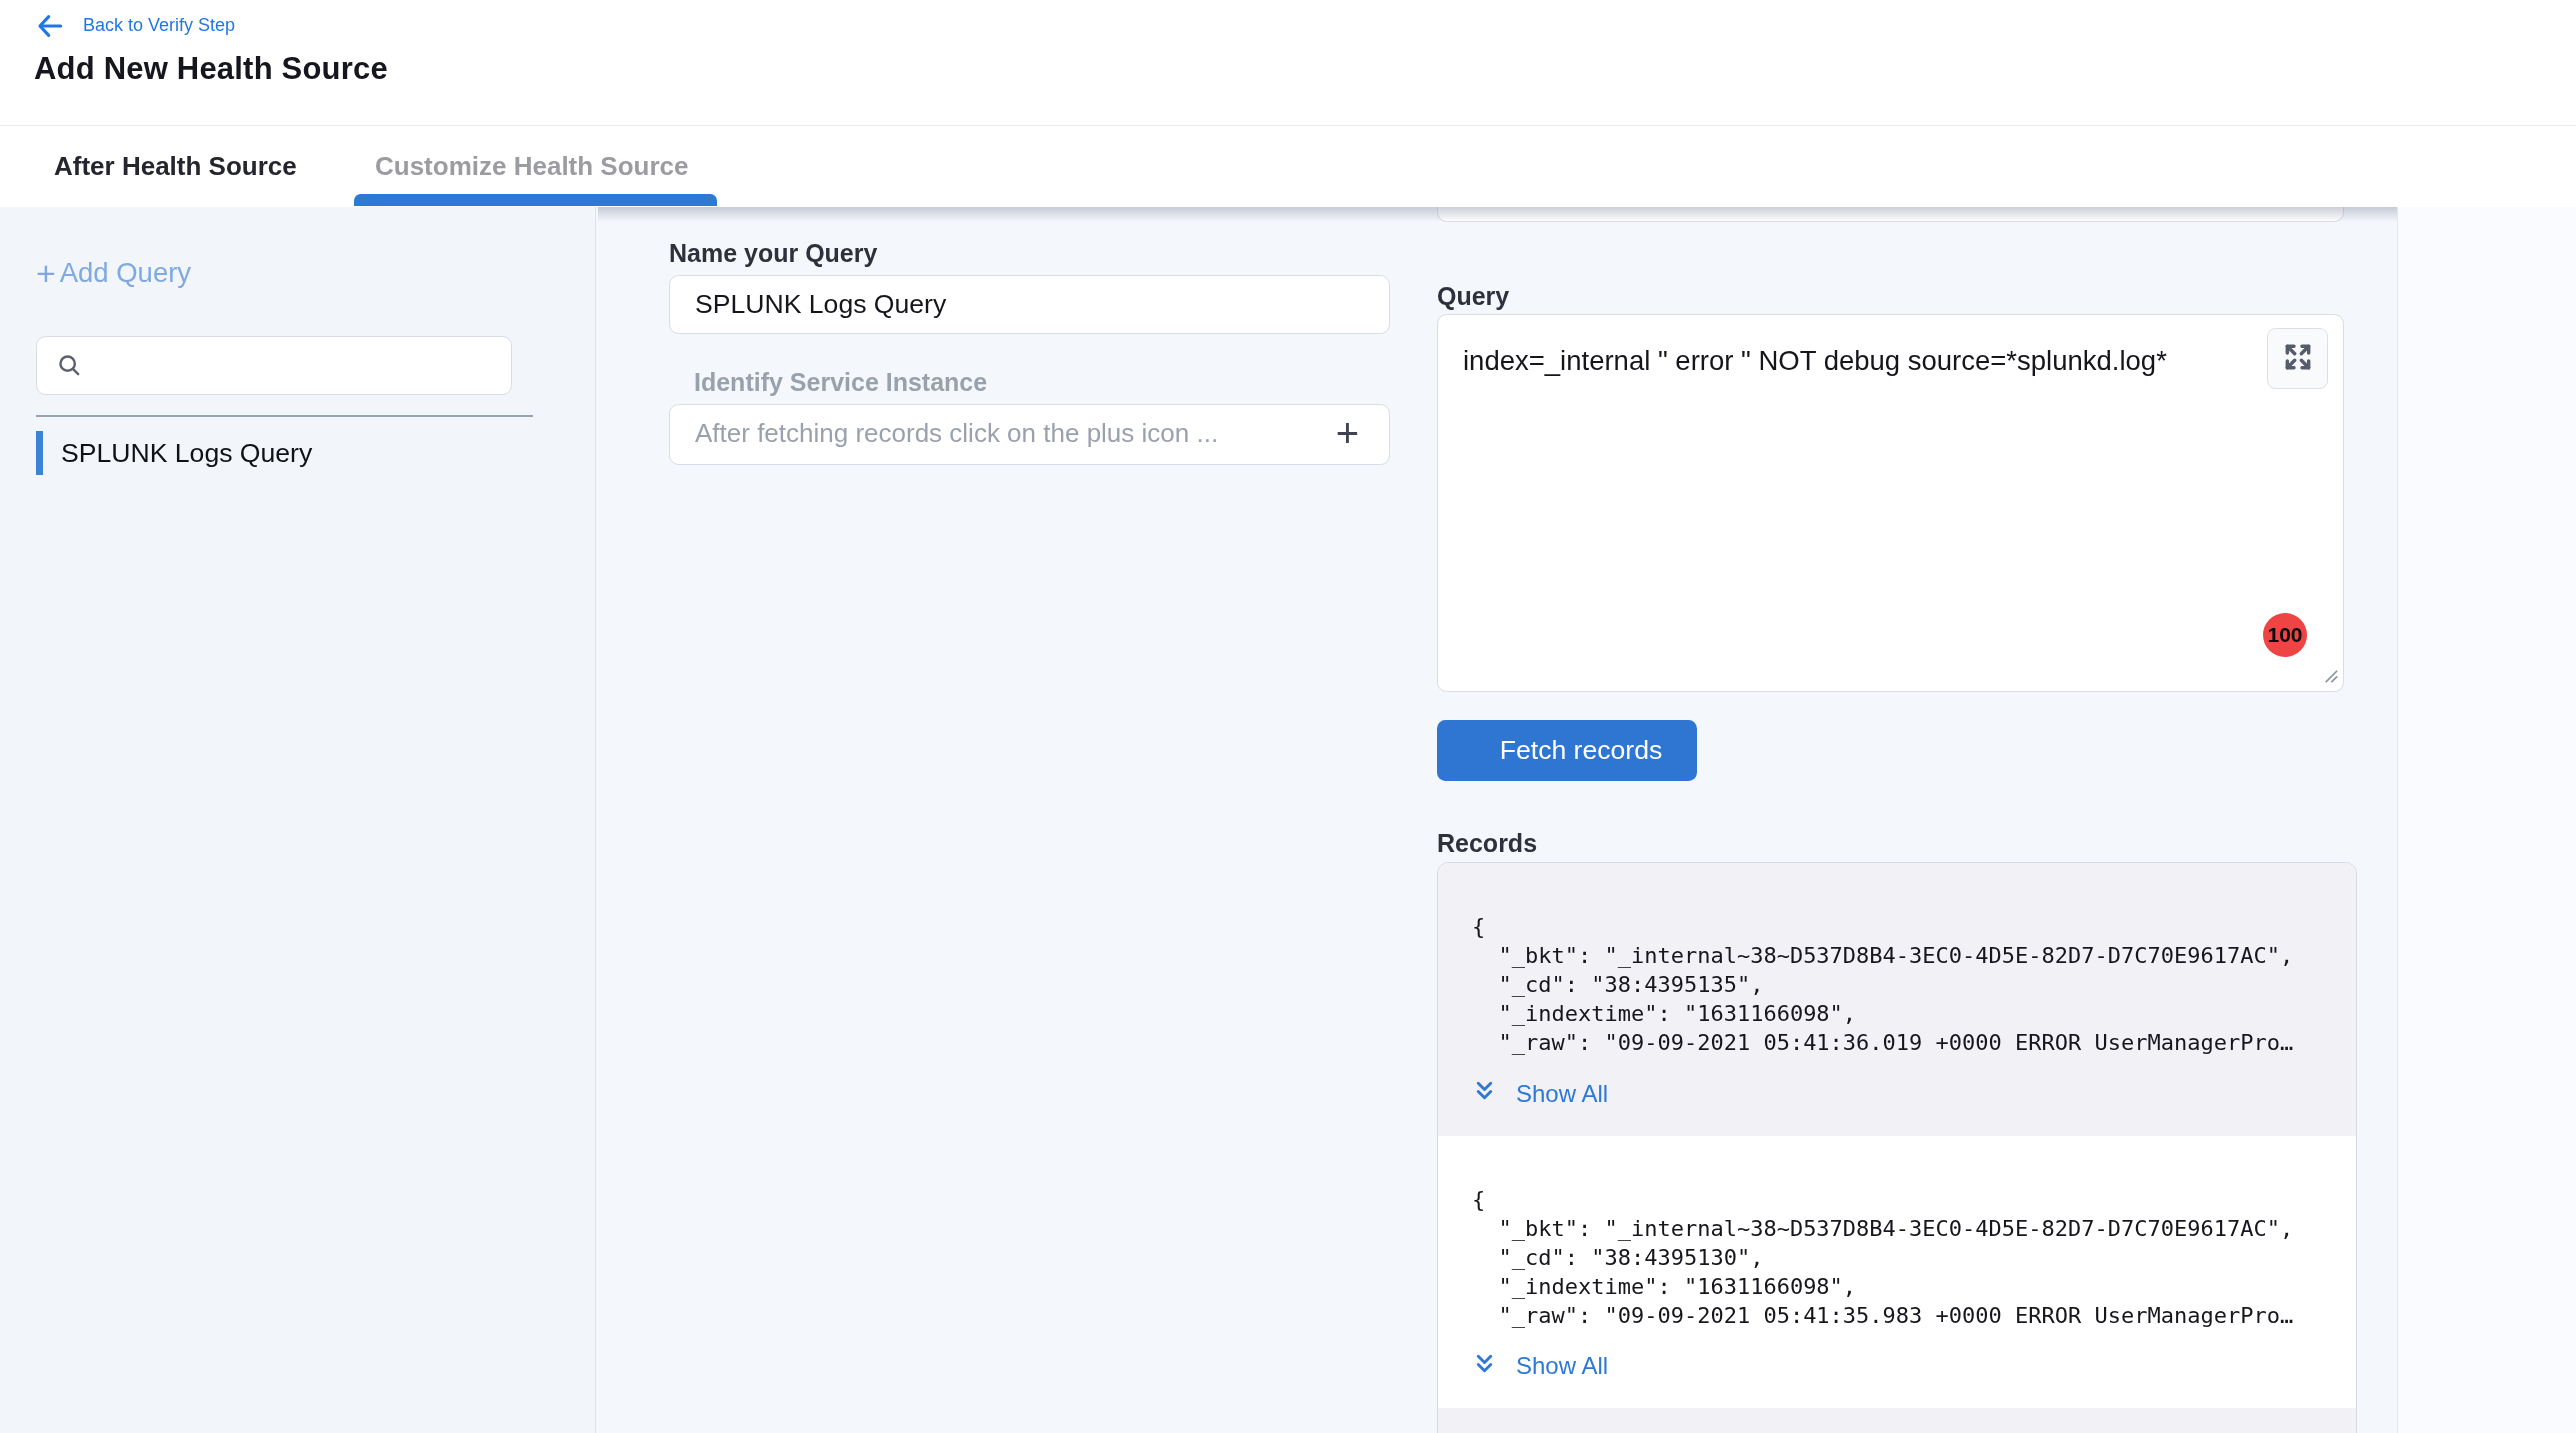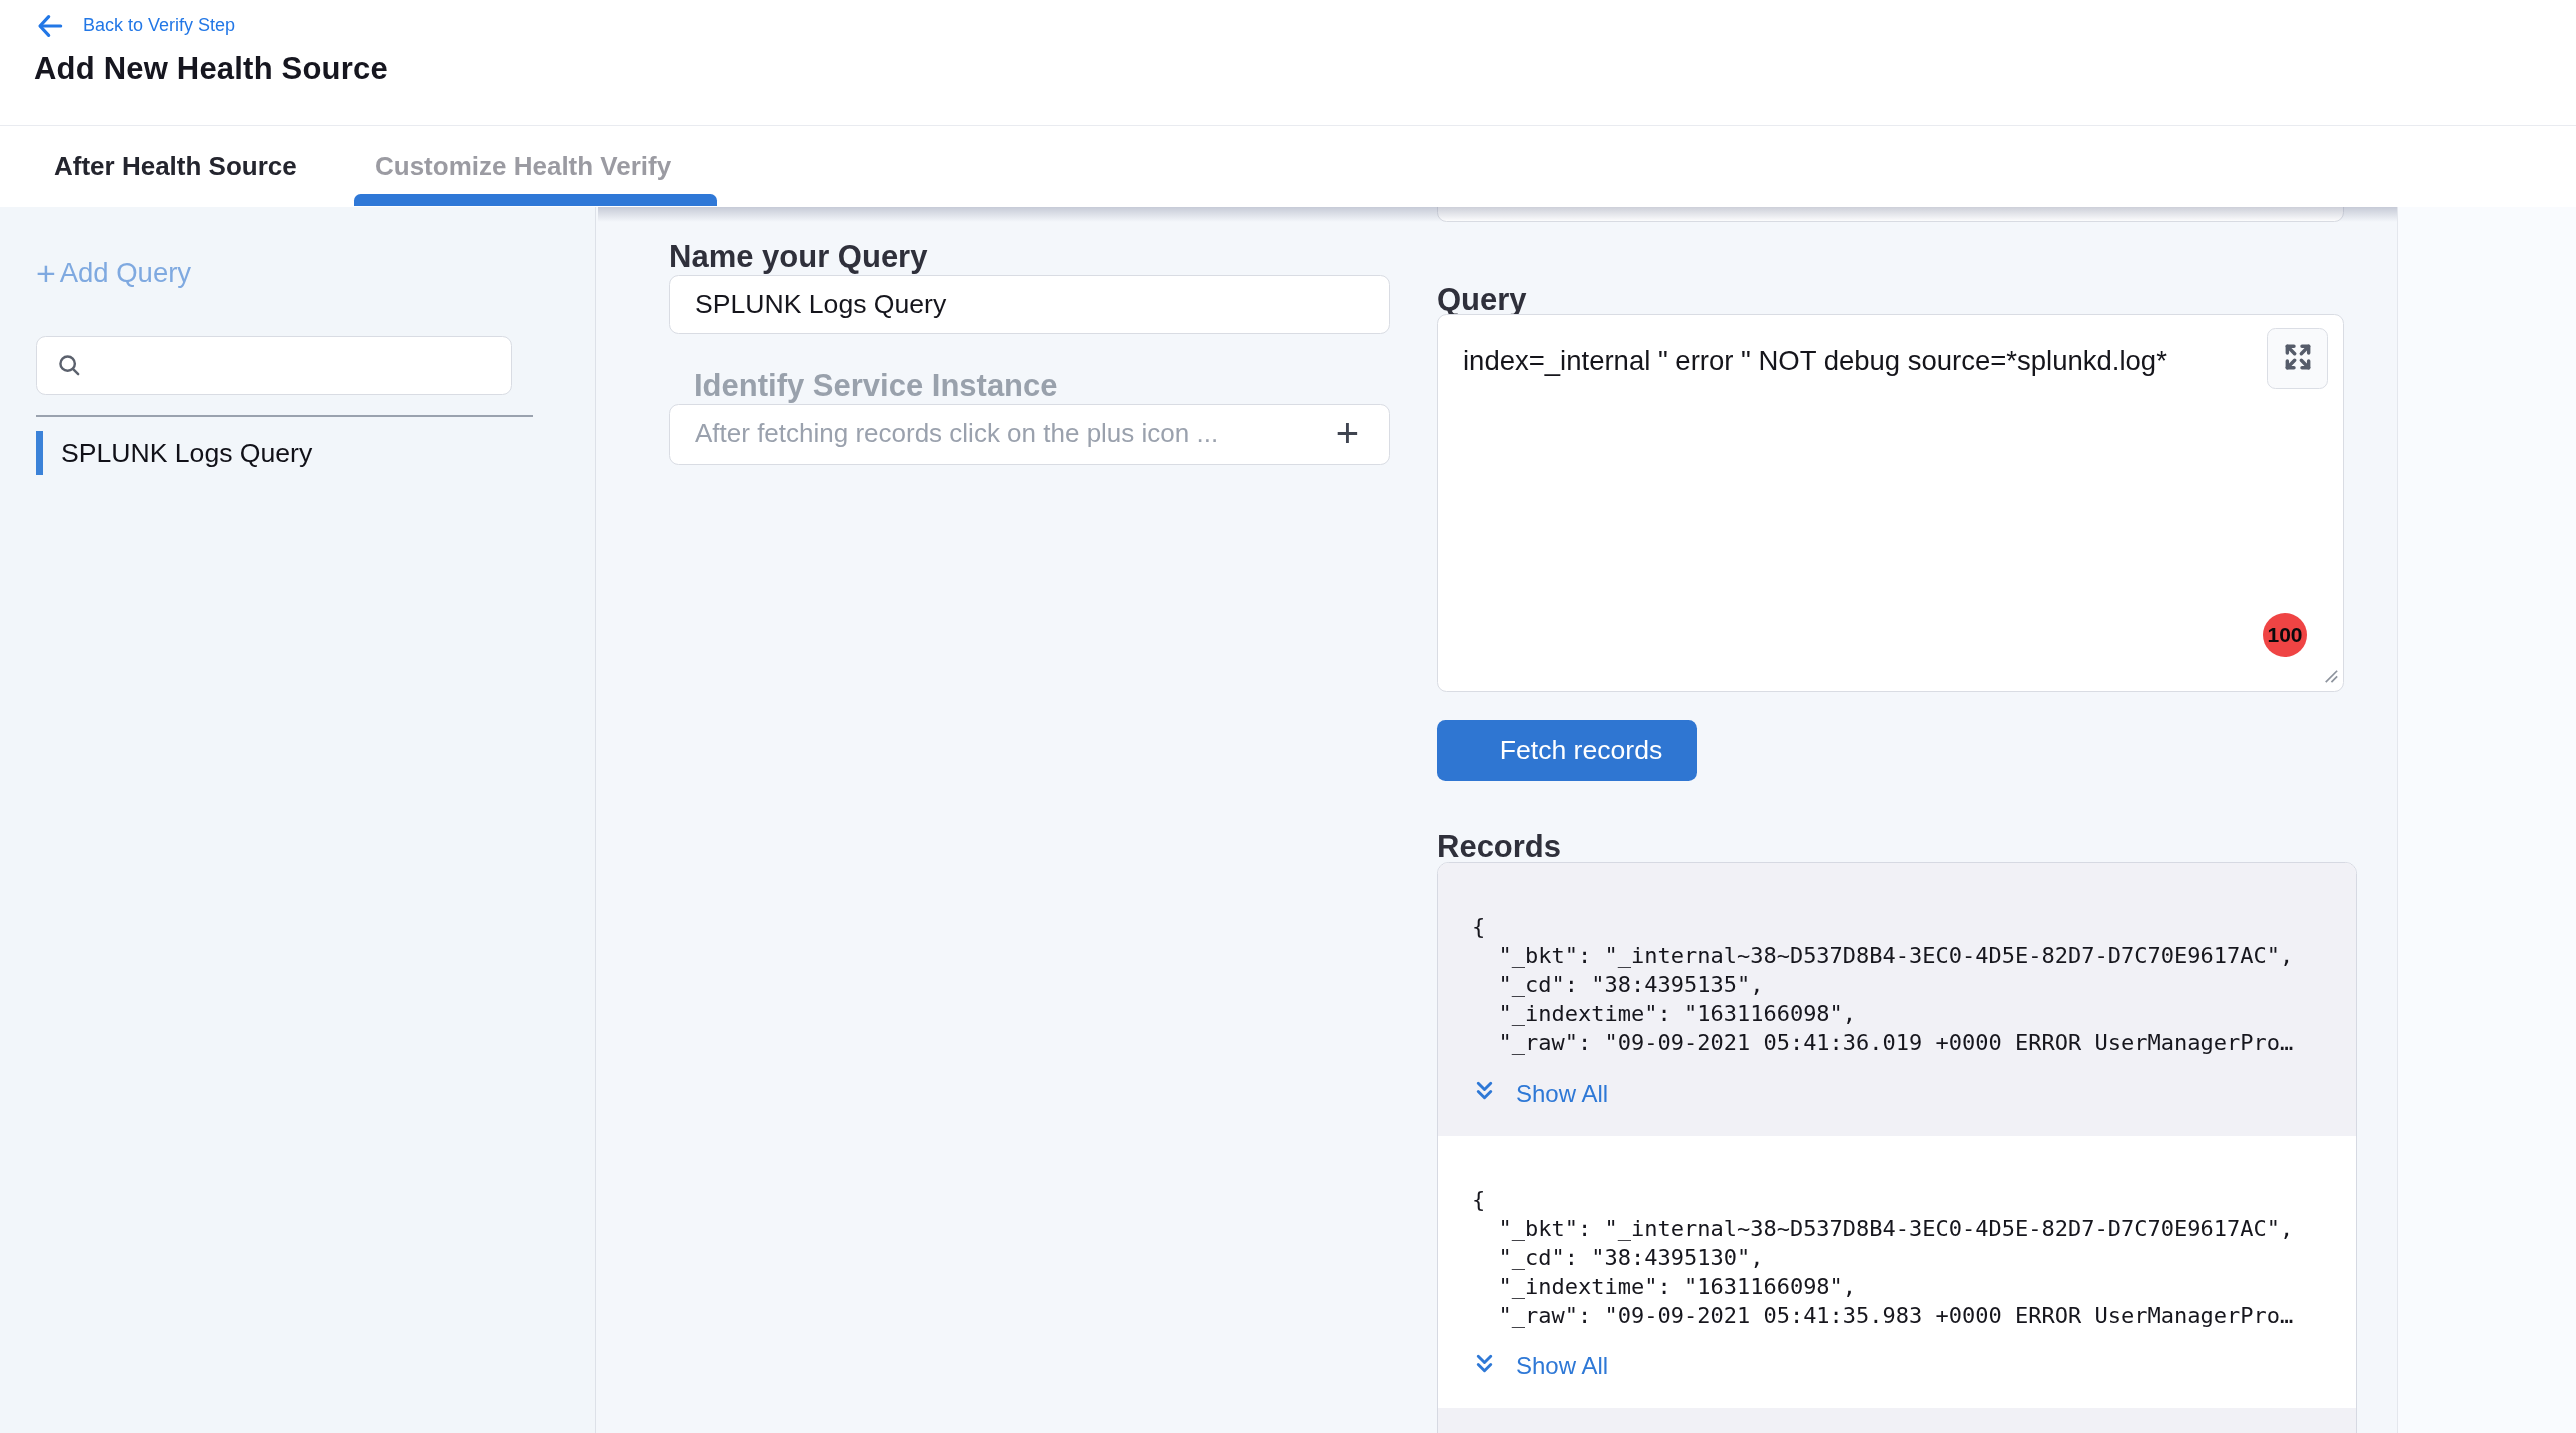--- a/index.html
+++ b/index.html
@@ -40,21 +40,21 @@
   .add-query .aq-label { font-size:27.5px; font-weight:500; }
   .search-box { position:absolute; left:36px; top:129px; width:476px; height:59px; background:#ffffff; border:1.9px solid #d9dce3; border-radius:9.5px; }
   .search-box svg { position:absolute; left:19px; top:15px; }
   .search-box input { position:absolute; left:59px; top:3.8px; width:399px; height:47px; border:none; outline:none; background:transparent; font-size:26px; font-family:"Liberation Sans",sans-serif; color:#1c1c26; }
   .side-divider { position:absolute; left:36px; top:208px; width:497px; height:1.9px; background:#9aa2ae; }
   .query-item { position:absolute; left:0; top:224px; width:596px; height:46px; cursor:pointer; }
   .query-item .bar { position:absolute; left:36px; top:0; width:6.6px; height:44px; background:#3b82d8; }
   .query-item .qi-label { position:absolute; left:61px; top:6.6px; font-size:26.6px; font-weight:400; color:#111118; }
 
   
-  .field-label { font-size:31px; font-weight:600; color:#2f303b; }
+  .field-label { font-size:25px; font-weight:600; color:#2f303b; }
   .field-label.muted { color:#99a1ac; }
   .lbl-name { position:absolute; left:669px; top:32px; }
   .inp-name { position:absolute; left:669px; top:68px; width:721px; height:59px; background:#fff; border:1.9px solid #d9dce3; border-radius:9.5px; font-size:26.6px; font-family:"Liberation Sans",sans-serif; color:#15151c; padding:0 25px; outline:none; }
   .lbl-svc { position:absolute; left:694px; top:161px; }
   .svc-wrap { position:absolute; left:669px; top:197px; width:721px; height:61px; background:#fff; border:1.9px solid #d9dce3; border-radius:9.5px; }
   .svc-wrap input { position:absolute; left:0; top:0; width:655px; height:57px; border:none; outline:none; background:transparent; font-size:26px; font-family:"Liberation Sans",sans-serif; color:#1c1c26; padding:0 25px; }
   .svc-wrap input::placeholder { color:#9aa1ad; opacity:1; }
   .svc-plus { position:absolute; right:17px; top:3.8px; width:49px; height:49px; display:flex; align-items:center; justify-content:center; font-size:40px; font-weight:300; color:#3f4450; cursor:pointer; }
 
   
@@ -91,21 +91,21 @@
       <span class="back-link">Back to Verify Step</span>
     </div>
     <div class="page-title">Add New Health Source</div>
   </div>
 
   <div class="tabbar">
     <div class="tab tab-define">
       <span>After Health Source</span>
     </div>
     <div class="tab tab-customize">
-      <span>Customize Health Verify</span>
+      <span>Customize Health Source</span>
     </div>
     <div class="tab-underline"></div>
   </div>
 
   <div class="content">
 
     <div class="sidebar">
       <div class="add-query">
         <span class="plus">+</span>
         <span class="aq-label">Add Query</span>

